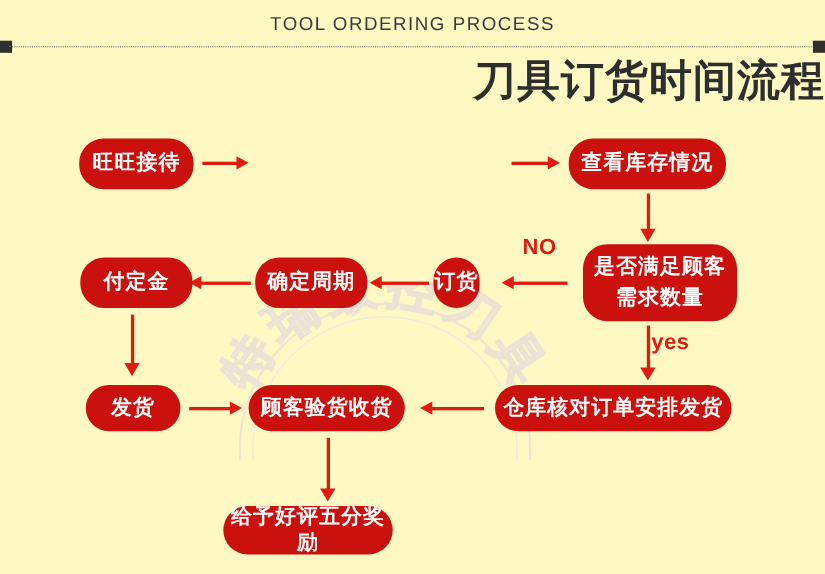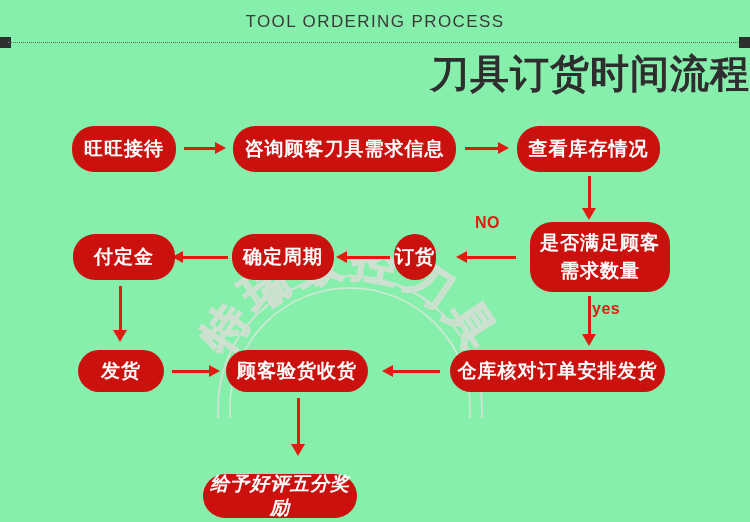--- a/index.html
+++ b/index.html
@@ -5,21 +5,21 @@
 <style>
   html, body {
     margin: 0;
     padding: 0;
     background: #ffffff;
   }
   #page {
     position: relative;
     width: 750px;
     height: 522px;
-    background: #86efac;
+    background: #fef9c3;
     overflow: hidden;
     font-family: "Liberation Sans", "DejaVu Sans", sans-serif;
     -webkit-font-smoothing: antialiased;
   }
 
   
   #header-eyebrow {
     position: absolute;
     top: 12px;
     left: 0;
@@ -142,21 +142,21 @@
     height: 0;
     border-left: 7px solid transparent;
     border-right: 7px solid transparent;
   }
   .arrow-v.down .shaft { top: 0; bottom: 10px; }
   .arrow-v.down .head  { bottom: 0; border-top: 12px solid #e01b10; }
 
   
   .edge-label {
     position: absolute;
-    font-size: 16px;
+    font-size: 20px;
     font-weight: bold;
     color: #e01b10;
     letter-spacing: 0.5px;
     white-space: nowrap;
     z-index: 4;
   }
 </style>
 </head>
 <body>
 
@@ -183,21 +183,20 @@
     </text>
   </svg>
 
   <div class="node" style="left:72px; top:126px; width:104px; height:46px;">旺旺接待</div>
 
   <div class="arrow-h right" style="left:184px; top:141px; width:42px;">
     <div class="shaft"></div>
       <div class="head"></div>
   </div>
 
-  <div class="node" style="left:233px; top:126px; width:223px; height:46px;">咨询顾客刀具需求信息</div>
 
   <div class="arrow-h right" style="left:465px; top:141px; width:44px;">
     <div class="shaft"></div>
       <div class="head"></div>
   </div>
 
   <div class="node" style="left:517px; top:126px; width:143px; height:46px;">查看库存情况</div>
 
   <div class="arrow-v down" style="left:582px; top:176px; height:44px;">
     <div class="shaft"></div>
@@ -255,15 +254,15 @@
       <div class="head"></div>
   </div>
 
   <div class="node" style="left:450px; top:350px; width:215px; height:42px;">仓库核对订单安排发货</div>
 
   <div class="arrow-v down" style="left:291px; top:398px; height:58px;">
     <div class="shaft"></div>
       <div class="head"></div>
   </div>
 
-  <div class="node" style="left:203px; top:474px; width:154px; height:44px;font-style:italic;">给予好评五分奖励</div>
+  <div class="node" style="left:203px; top:460px; width:154px; height:44px;">给予好评五分奖励</div>
 
 </div>
 
 </body></html>

